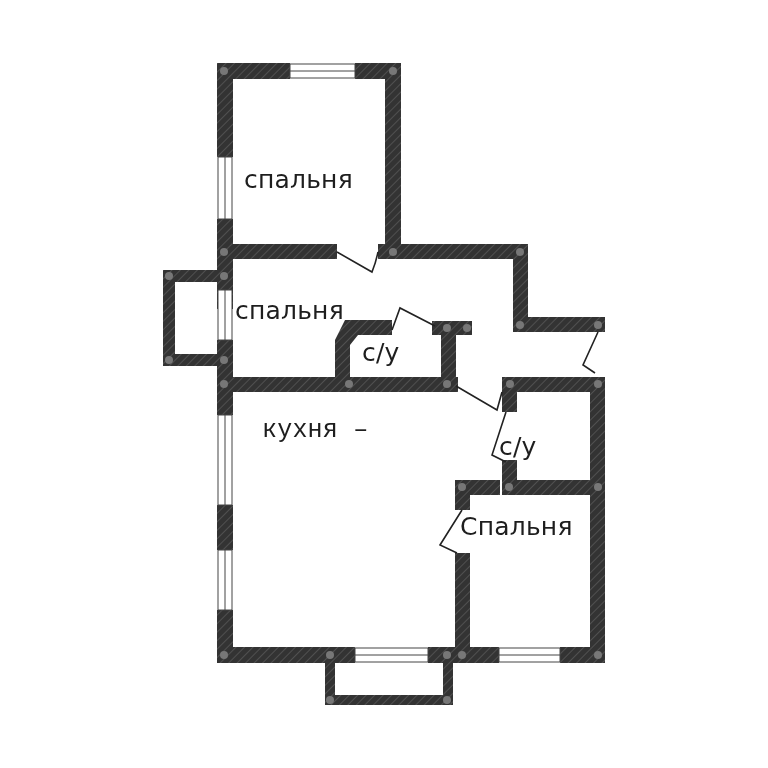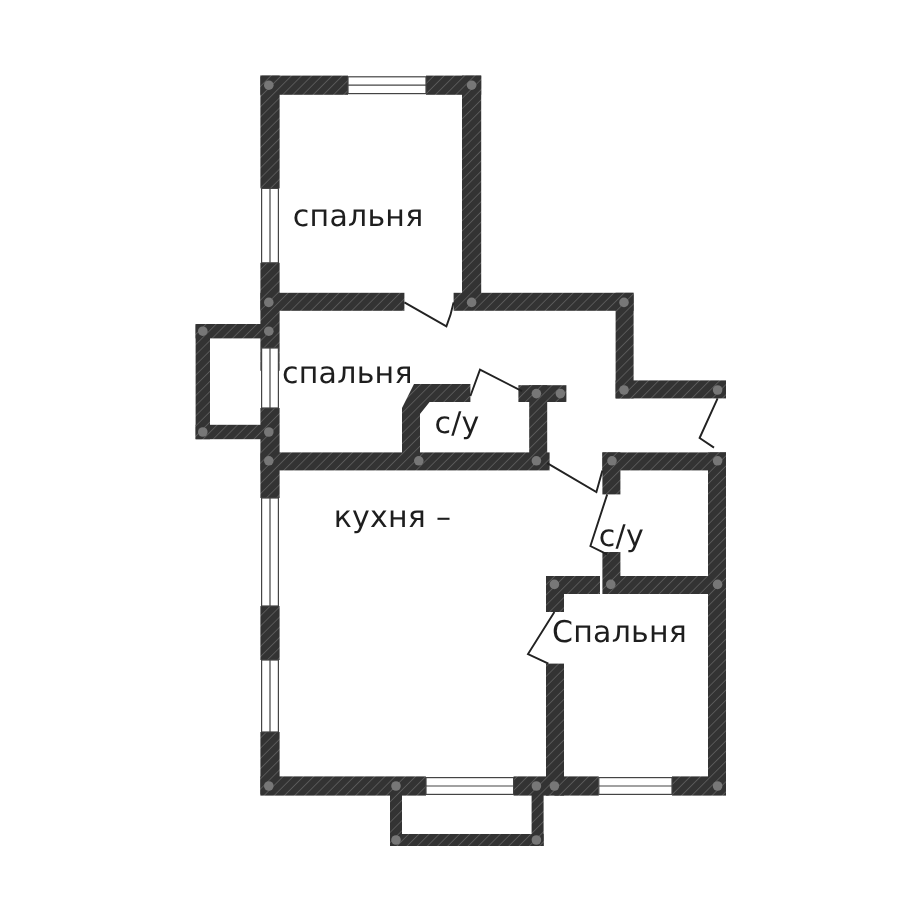--- a/index.html
+++ b/index.html
@@ -1,19 +1,19 @@
 <!DOCTYPE html>
 <html><head>
 <meta charset="utf-8">
 <style>
   html,body{margin:0;padding:0;background:#ffffff;}
   body{width:768px;height:768px;overflow:hidden;position:relative;font-family:"DejaVu Sans","Liberation Sans",sans-serif;}
   #plan{position:absolute;left:0;top:0;width:768px;height:768px;}
   .lbl{position:absolute;color:#1e1e1e;font-family:"DejaVu Sans","Liberation Sans",sans-serif;font-size:25px;line-height:1.2;white-space:nowrap;letter-spacing:0.2px;text-align:right;}
-  .lbl.center{text-align:center;}
+  .lbl.center{text-align:left;font-family:Liberation Mono, monospace;}
 </style>
 </head>
 <body>
 
 <svg id="plan" viewBox="0 0 768 768" xmlns="http://www.w3.org/2000/svg">
   <defs>
     <pattern id="hatch" patternUnits="userSpaceOnUse" width="6" height="6" patternTransform="rotate(45)">
       <rect width="6" height="6" fill="#333333"></rect>
       <line x1="0" y1="0" x2="0" y2="6" stroke="#5a5a5a" stroke-width="1.5"></line>
     </pattern>

